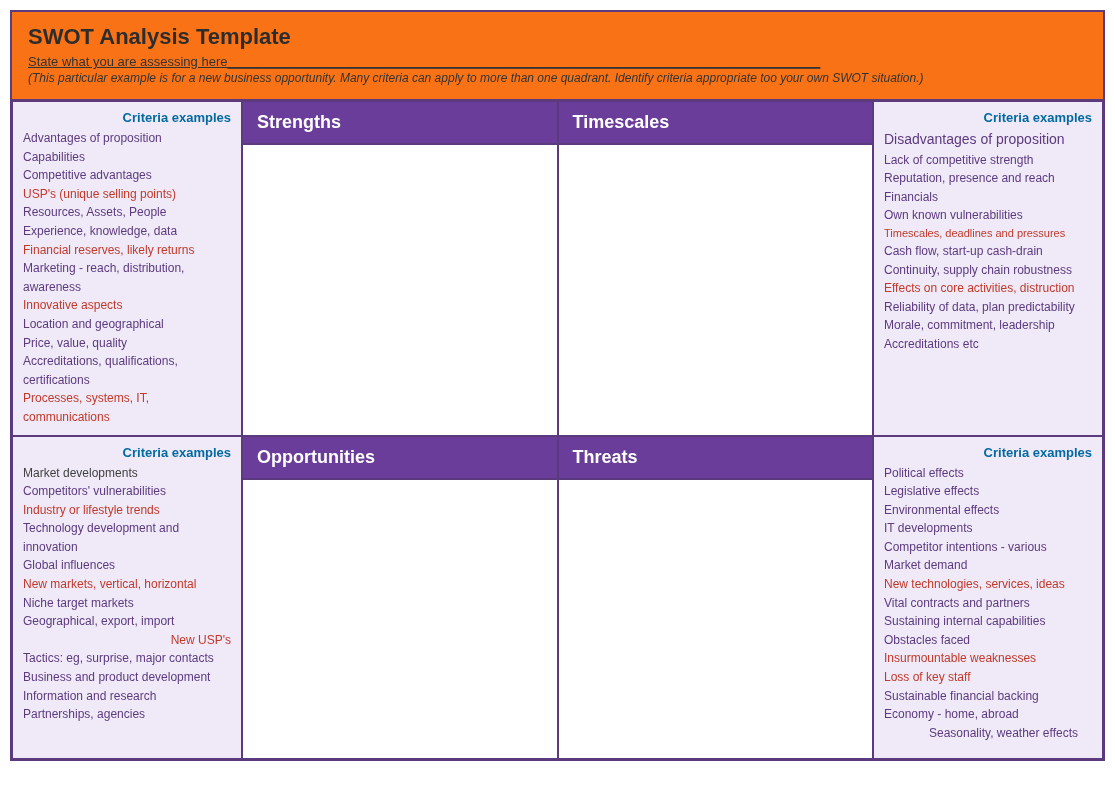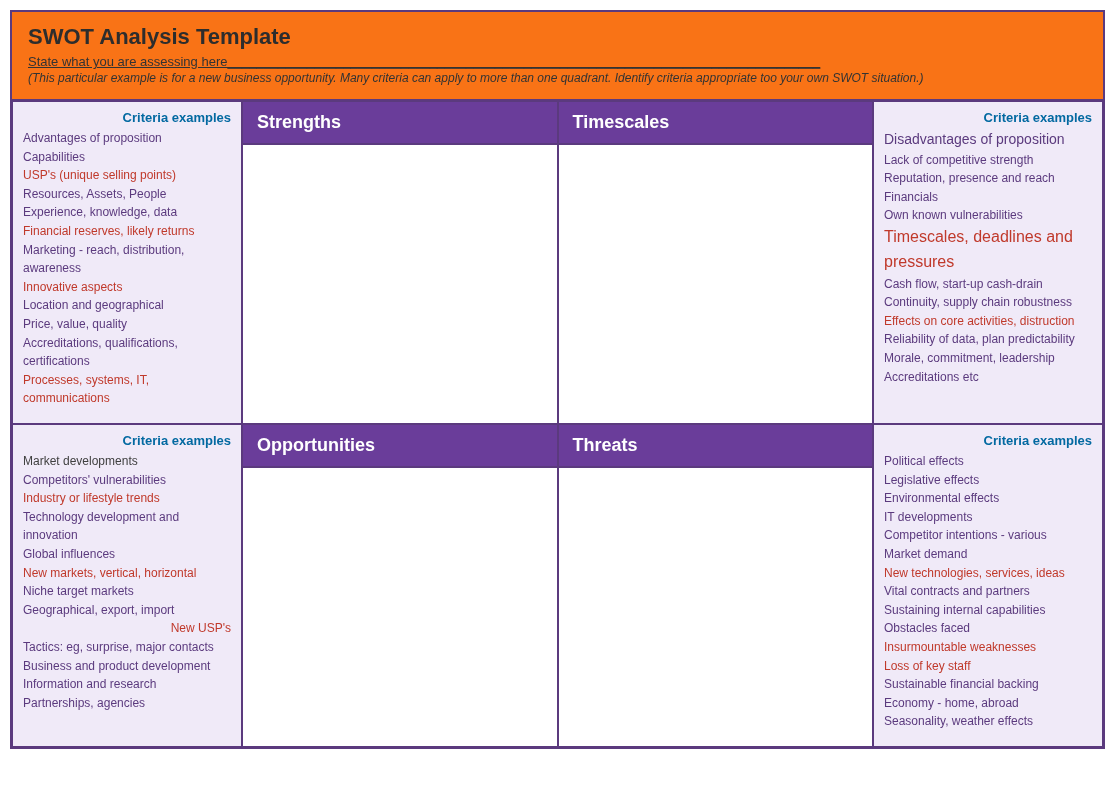--- a/index.html
+++ b/index.html
@@ -87,20 +87,21 @@
     <div class="header-desc">(This particular example is for a new business opportunity. Many criteria can apply to more than one quadrant. Identify criteria appropriate too your own SWOT situation.)</div>
   </div>
 
   <div class="grid">
 
     <div class="cell criteria-cell">
       <div class="criteria-title">Criteria examples</div>
       <div id="top-left-items">
           <div class="item" style="color: rgb(91, 58, 126); line-height: 1.55; font-size: 12px;">Advantages of proposition</div>
           <div class="item" style="color: rgb(91, 58, 126); line-height: 1.55; font-size: 12px;">Capabilities</div>
+          <div class="item" style="color: rgb(91, 58, 126); line-height: 1.55; font-size: 12px;">Competitive advantages</div>
           <div class="item" style="color: rgb(192, 57, 43); line-height: 1.55; font-size: 12px;">USP's (unique selling points)</div>
           <div class="item" style="color: rgb(91, 58, 126); line-height: 1.55; font-size: 12px;">Resources, Assets, People</div>
           <div class="item" style="color: rgb(91, 58, 126); line-height: 1.55; font-size: 12px;">Experience, knowledge, data</div>
           <div class="item" style="color: rgb(192, 57, 43); line-height: 1.55; font-size: 12px;">Financial reserves, likely returns</div>
           <div class="item" style="color: rgb(91, 58, 126); line-height: 1.55; font-size: 12px;">Marketing -  reach, distribution, awareness</div>
           <div class="item" style="color: rgb(192, 57, 43); line-height: 1.55; font-size: 12px;">Innovative aspects</div>
           <div class="item" style="color: rgb(91, 58, 126); line-height: 1.55; font-size: 12px;">Location and geographical</div>
           <div class="item" style="color: rgb(91, 58, 126); line-height: 1.55; font-size: 12px;">Price, value, quality</div>
           <div class="item" style="color: rgb(91, 58, 126); line-height: 1.55; font-size: 12px;">Accreditations, qualifications, certifications</div>
           <div class="item" style="color: rgb(192, 57, 43); line-height: 1.55; font-size: 12px;">Processes, systems, IT, communications</div>
@@ -118,21 +119,21 @@
     </div>
 
     <div class="cell criteria-cell">
       <div class="criteria-title">Criteria examples</div>
       <div id="top-right-items">
           <div class="item" style="color: rgb(91, 58, 126); line-height: 1.55; font-size: 14px;">Disadvantages of proposition</div>
           <div class="item" style="color: rgb(91, 58, 126); line-height: 1.55; font-size: 12px;">Lack of competitive strength</div>
           <div class="item" style="color: rgb(91, 58, 126); line-height: 1.55; font-size: 12px;">Reputation, presence and reach</div>
           <div class="item" style="color: rgb(91, 58, 126); line-height: 1.55; font-size: 12px;">Financials</div>
           <div class="item" style="color: rgb(91, 58, 126); line-height: 1.55; font-size: 12px;">Own known vulnerabilities</div>
-          <div class="item" style="color: rgb(192, 57, 43); line-height: 1.55; font-size: 16px;">Timescales, deadlines and pressures</div>
+          <div class="item" style="color: rgb(192, 57, 43); line-height: 1.55; font-size: 11px;">Timescales, deadlines and pressures</div>
           <div class="item" style="color: rgb(91, 58, 126); line-height: 1.55; font-size: 12px;">Cash flow, start-up cash-drain</div>
           <div class="item" style="color: rgb(91, 58, 126); line-height: 1.55; font-size: 12px;">Continuity, supply chain robustness</div>
           <div class="item" style="color: rgb(192, 57, 43); line-height: 1.55; font-size: 12px;">Effects on core activities, distruction</div>
           <div class="item" style="color: rgb(91, 58, 126); line-height: 1.55; font-size: 12px;">Reliability of data, plan predictability</div>
           <div class="item" style="color: rgb(91, 58, 126); line-height: 1.55; font-size: 12px;">Morale, commitment, leadership</div>
           <div class="item" style="color: rgb(91, 58, 126); line-height: 1.55; font-size: 12px;">Accreditations etc</div>
         </div>
     </div>
 
     <div class="cell criteria-cell">
@@ -174,18 +175,18 @@
           <div class="item" style="color: rgb(91, 58, 126); line-height: 1.55; font-size: 12px;">Competitor intentions - various</div>
           <div class="item" style="color: rgb(91, 58, 126); line-height: 1.55; font-size: 12px;">Market demand</div>
           <div class="item" style="color: rgb(192, 57, 43); line-height: 1.55; font-size: 12px;">New technologies, services, ideas</div>
           <div class="item" style="color: rgb(91, 58, 126); line-height: 1.55; font-size: 12px;">Vital contracts and partners</div>
           <div class="item" style="color: rgb(91, 58, 126); line-height: 1.55; font-size: 12px;">Sustaining internal capabilities</div>
           <div class="item" style="color: rgb(91, 58, 126); line-height: 1.55; font-size: 12px;">Obstacles faced</div>
           <div class="item" style="color: rgb(192, 57, 43); line-height: 1.55; font-size: 12px;">Insurmountable weaknesses</div>
           <div class="item" style="color: rgb(192, 57, 43); line-height: 1.55; font-size: 12px;">Loss of key staff</div>
           <div class="item" style="color: rgb(91, 58, 126); line-height: 1.55; font-size: 12px;">Sustainable financial backing</div>
           <div class="item" style="color: rgb(91, 58, 126); line-height: 1.55; font-size: 12px;">Economy - home, abroad</div>
-          <div class="item" style="color: rgb(91, 58, 126); line-height: 1.55; font-size: 12px;">Seasonality, weather effects</div>
+          <div class="item" style="color: rgb(91, 58, 126); line-height: 1.55; font-size: 12px; margin-left: 45px;">Seasonality, weather effects</div>
         </div>
     </div>
 
   </div>
 </div>
 
 </body></html>

